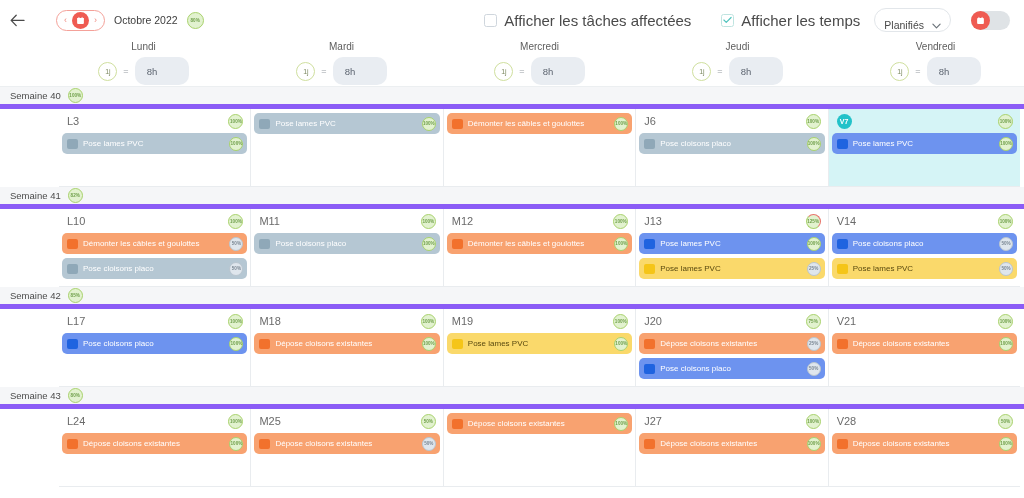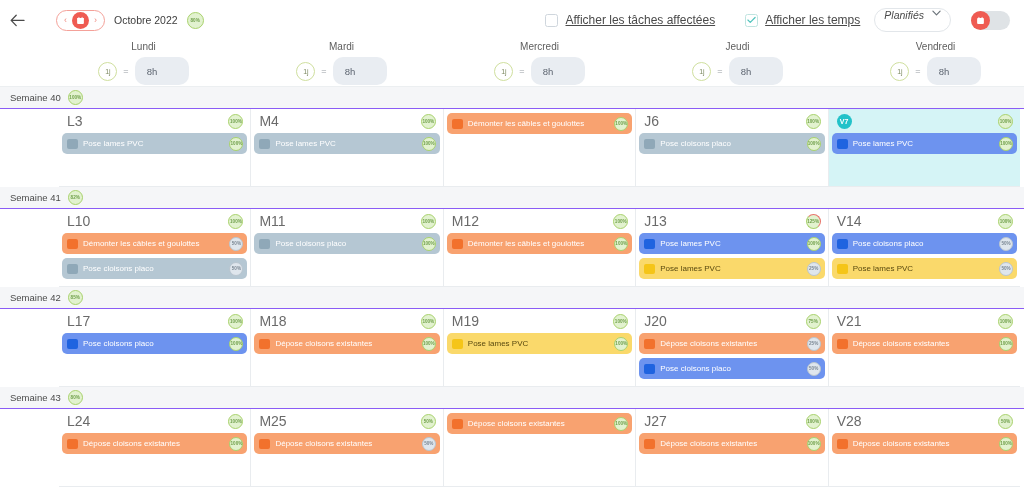--- a/index.html
+++ b/index.html
@@ -87,33 +87,32 @@
   .chk-group { display: flex; align-items: center; gap: 7px; }
   .chk {
     width: 13px; height: 13px;
     border: 1px solid #cfd6dd;
     border-radius: 2.5px;
     background: #fff;
     display: flex; align-items: center; justify-content: center;
   }
   .chk.on { border-color: #bfe4e0; background:#fff; }
   .chk.on svg { display:block; }
-  .chk-label { font-size: 12px; color: #4a4a4a; white-space: nowrap; text-decoration: underline; }
+  .chk-label { font-size: 15px; color: #4a4a4a; white-space: nowrap; }
 
   .select-pill {
     margin-left: 14px;
     height: 24px;
     min-width: 68px;
     border: 1px solid #e2e6ea;
     border-radius: 12px;
     background: #fff;
-    display: flex; align-items: flex-start; justify-content: space-between;
+    display: flex; align-items: flex-end; justify-content: space-between;
     padding: 0 9px;
     gap: 8px;
-    font-style: italic;
   }
   .select-pill .sel-val { font-size: 10.5px; color: #4a4a4a; }
   .select-pill .chev { font-size: 8px; color: #6a7279; }
 
   .toggle {
     margin-left: 20px;
     width: 39px; height: 19px;
     border-radius: 10px;
     background: #dfe3e6;
     position: relative;
@@ -162,21 +161,21 @@
 
   
   .grid {
     width: 1024px;
     border-top: 1px solid #eceff1;
   }
   .week { width: 1024px; }
   .weekbar {
     height: 22px;
     background: #f5f6f8;
-    border-bottom: 1px solid #8b5cf6;
+    border-bottom: 5px solid #8b5cf6;
     display: flex; align-items: center;
     padding-left: 10px;
     gap: 7px;
   }
   .weekbar .wlabel { font-size: 9.5px; color: #4a4a4a; }
   .badge-week { width: 15px; height: 15px; }
 
   .weekdays {
     display: flex;
     width: 1024px;
@@ -195,21 +194,21 @@
   }
   .cell.today { background: #d5f4f6; }
   .cell:last-child { border-right: none; }
 
   .cellhead {
     display: flex; align-items: center; justify-content: space-between;
     height: 16px;
     padding: 0 4px 0 5px;
     margin-bottom: 4px;
   }
-  .cellday { font-size: 14px; color: #6a6a6a; }
+  .cellday { font-size: 11px; color: #6a6a6a; }
   .cellday.avatar {
     width: 15px; height: 15px; border-radius: 50%;
     background: #22c2c9; color: #fff;
     display: flex; align-items: center; justify-content: center;
     font-size: 7px; font-weight: bold;
   }
   .badge-cell { width: 15px; height: 15px; }
 
   .bar {
     height: 21px;
@@ -362,24 +361,20 @@
             <span class="cellday">L3</span>
             <span class="badge badge-cell g">100%</span>
           </div>
           <div class="bar grey">
             <span class="bicon"></span>
             <span class="btext">Pose lames PVC</span>
             <span class="badge badge-bar g">100%</span>
           </div>
         </div>
         <div class="cell">
-          <div class="cellhead">
-            <span class="cellday">M4</span>
-            <span class="badge badge-cell g">100%</span>
-          </div>
           <div class="bar grey">
             <span class="bicon"></span>
             <span class="btext">Pose lames PVC</span>
             <span class="badge badge-bar g">100%</span>
           </div>
         </div>
         <div class="cell">
           <div class="bar orange">
             <span class="bicon"></span>
             <span class="btext">Démonter les câbles et goulottes</span>

